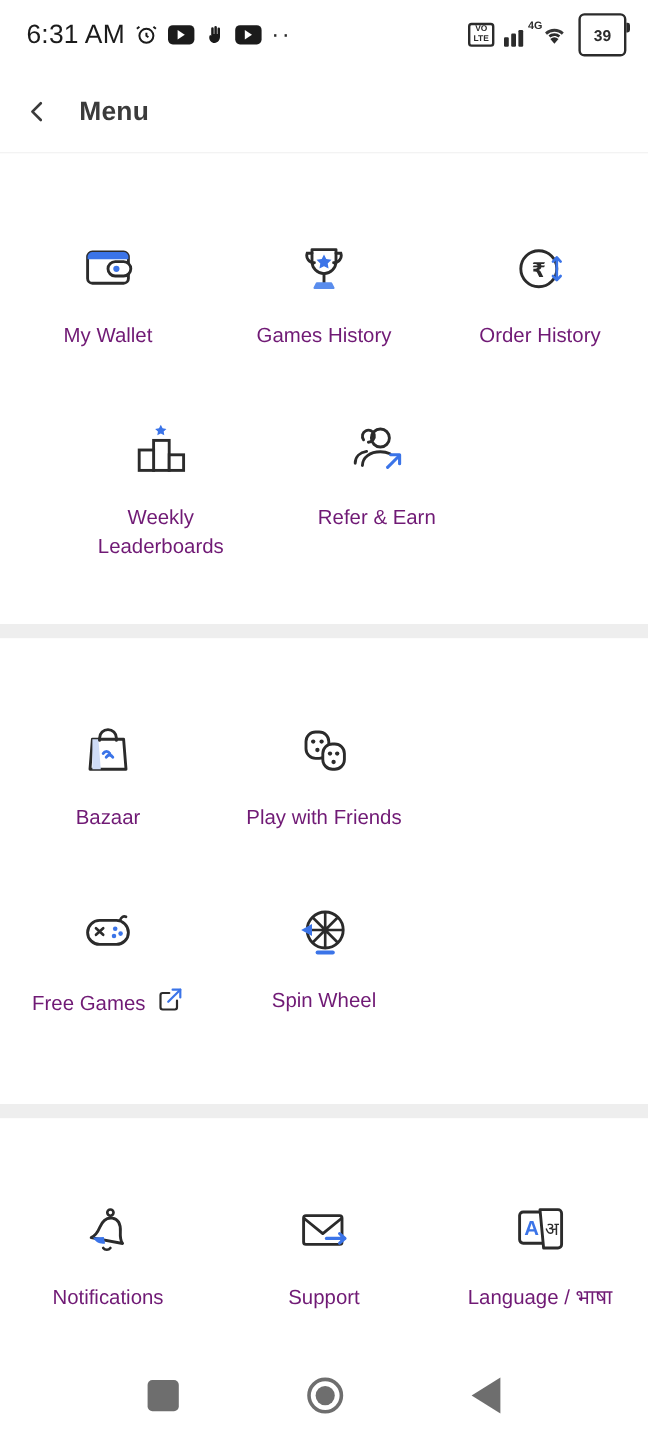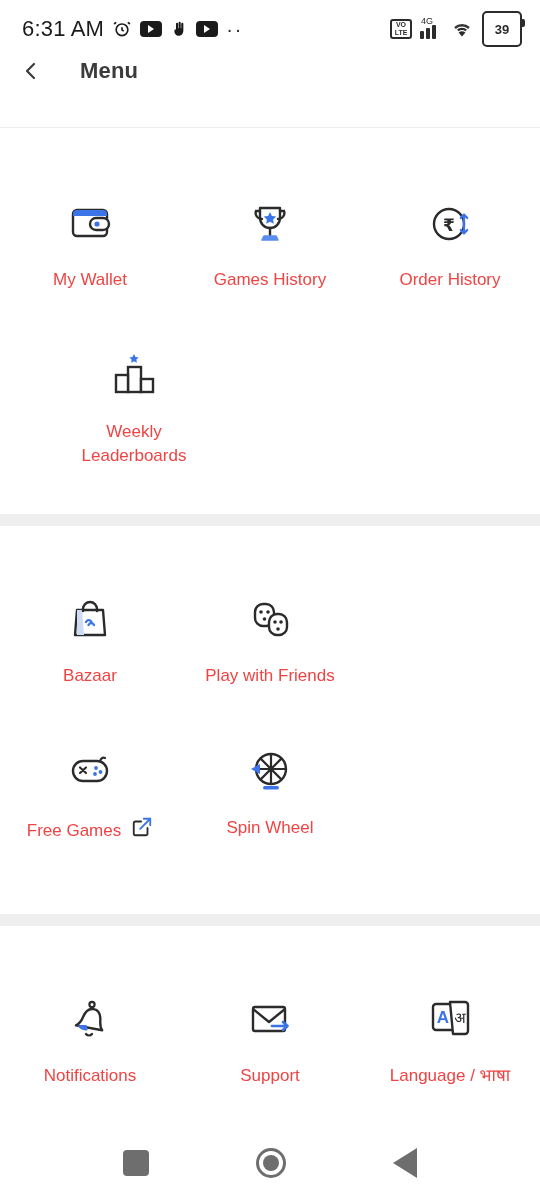--- a/index.html
+++ b/index.html
@@ -33,26 +33,26 @@
   .batt::after { content:""; position:absolute; right:-5px; top:6px; width:3px; height:8px; background:#2b2b2b; border-radius:0 2px 2px 0; }
   .batt span { font-size: 13px; font-weight: 600; color: #2b2b2b; }
 
   .volte { width: 22px; height: 20px; border: 2px solid #2b2b2b; border-radius: 3px; font-size: 7px;
            font-weight: 700; color: #2b2b2b; display:flex; flex-direction:column; align-items:center; justify-content:center; line-height:8px; }
 
   .signal { display: flex; align-items: flex-end; gap: 2px; height: 20px; position: relative; padding-top:7px;}
   .signal i { width: 4px; background: #2b2b2b; border-radius: 1px; display:block; }
   .signal i:nth-child(1){height:5px}.signal i:nth-child(2){height:8px}
   .signal i:nth-child(3){height:11px}.signal i:nth-child(4){height:14px}
-  .sig-label { position:absolute; top:-3px; left:1px; font-size:9px; font-weight:400; color:#2b2b2b; }
+  .sig-label { position:absolute; top:-3px; left:20px; font-size:9px; font-weight:700; color:#2b2b2b; }
 
   
   .appbar {
     height: 70px; flex: 0 0 70px;
-    display: flex; gap: 36px;
+    display: flex; align-items: center; gap: 22px;
     padding-left: 18px;
     border-bottom: 1px solid #ececec;
     background: #fff;
   }
   .back-chev { width: 26px; height: 26px; display:flex; align-items:center; justify-content:center; cursor:pointer; }
   .appbar-title { font-size: 22px; font-weight: 700; color: #3b3b3b; letter-spacing: .2px; }
 
   
   .content { flex: 1 1 auto; display: flex; flex-direction: column; background: #fff; }
   .section { background: #fff; }
@@ -60,21 +60,21 @@
 
   .grid { display: flex; flex-wrap: wrap; }
   .cell {
     width: 180px;
     display: flex; flex-direction: column; align-items: center; justify-content: flex-start;
     cursor: pointer;
     padding-top: 6px;
   }
   .icon-wrap { width: 64px; height: 64px; display:flex; align-items:center; justify-content:center; }
   .label {
-    margin-top: 12px; font-size: 17px; color: #ef4444; text-align: center;
+    margin-top: 12px; font-size: 17px; color: #701a75; text-align: center;
     line-height: 24px; font-weight: 400; max-width: 160px;
   }
   .label-row { display:flex; align-items:center; gap:10px; justify-content:center; }
 
   
   .sec1 { padding-top: 58px; padding-bottom: 46px; }
   .sec1 .row2 { margin-top: 46px; margin-left: 44px; }
   .sec2 { padding-top: 56px; padding-bottom: 69px; }
   .sec2 .row2 { margin-top: 46px; }
   .sec3 { padding-top: 56px; padding-bottom: 20px; }
@@ -201,20 +201,33 @@
             <svg width="56" height="56" viewBox="0 0 56 56" fill="none">
               <path d="m28 6 1.5 2.9 3.2.5-2.3 2.2.5 3.2-2.9-1.5-2.9 1.5.5-3.2-2.3-2.2 3.2-.5z" fill="#3b74e8"></path>
               <rect x="22" y="19" width="13" height="25" fill="#fff" stroke="#2b2b2b" stroke-width="2.4"></rect>
               <rect x="10" y="27" width="12" height="17" fill="#fff" stroke="#2b2b2b" stroke-width="2.4"></rect>
               <rect x="35" y="31" width="12" height="13" fill="#fff" stroke="#2b2b2b" stroke-width="2.4"></rect>
             </svg>
           </span>
           <span class="label">Weekly Leaderboards</span>
         </div>
 
+        <div class="cell">
+          <span class="icon-wrap">
+            <svg width="56" height="56" viewBox="0 0 56 56" fill="none">
+              <circle cx="31" cy="17" r="7.5" fill="#fff" stroke="#2b2b2b" stroke-width="2.4"></circle>
+              <path d="M17 18.5a5 5 0 1 1 4 2" stroke="#2b2b2b" stroke-width="2.4" stroke-linecap="round" fill="none"></path>
+              <path d="M16 40c0-7 6.5-11.5 15-11.5 3 0 5.7.6 8 1.6" stroke="#2b2b2b" stroke-width="2.4" stroke-linecap="round" fill="none"></path>
+              <path d="M10 38c0-5.5 4-9 9.5-9.8" stroke="#2b2b2b" stroke-width="2.4" stroke-linecap="round" fill="none"></path>
+              <path d="M37 41.5 46.5 32" stroke="#3b74e8" stroke-width="2.6" stroke-linecap="round"></path>
+              <path d="M39.5 31h7.5v7.5" stroke="#3b74e8" stroke-width="2.6" stroke-linecap="round" stroke-linejoin="round" fill="none"></path>
+            </svg>
+          </span>
+          <span class="label">Refer &amp; Earn</span>
+        </div>
 
         <div class="cell"></div>
       </div>
     </div>
 
     <div class="divider"></div>
 
     <div class="section sec2">
       <div class="grid">
 

